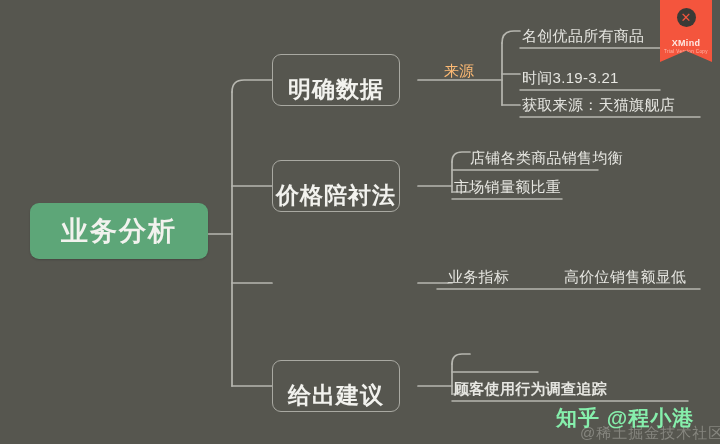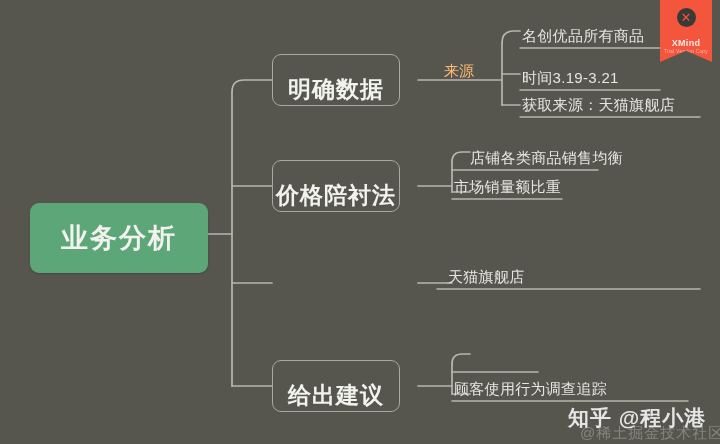--- a/index.html
+++ b/index.html
@@ -16,21 +16,21 @@
 
   
   .node{
     position:absolute;
     box-sizing:border-box;
     display:flex;align-items:center;justify-content:center;
     color:#f2f2ee;
     white-space:nowrap;
   }
   .root{
-    left:30px;top:203px;width:178px;height:70px;
+    left:30px;top:203px;width:178px;height:56px;
     background:#5da678;
     border-radius:9px;
     font-size:27px;font-weight:bold;
     letter-spacing:2px;
     box-shadow:0 1px 2px rgba(0,0,0,.18);
     justify-content:center;
   }
   .branch{
     width:128px;height:52px;
     border:1.6px solid #a9a9a2;
@@ -76,22 +76,22 @@
   }
   .xmind .nm{
     margin-top:11px;color:#ffe9e4;font-size:9px;font-weight:bold;letter-spacing:.3px;
   }
   .xmind .sub{
     margin-top:1px;color:#ffbdaf;font-size:4.5px;letter-spacing:.4px;
   }
 
   
   .wm-zhihu{
-    position:absolute;left:568px;top:404px;
-    color:#e5e5e5;font-size:21px;font-weight:bold;letter-spacing:1px;
+    position:absolute;left:556px;top:404px;
+    color:#86efac;font-size:21px;font-weight:bold;letter-spacing:1px;
     white-space:nowrap;
   }
   .wm-juejin{
     position:absolute;left:580px;top:424px;
     color:rgba(190,190,184,.45);font-size:15px;letter-spacing:1px;
     white-space:nowrap;
   }
 </style>
 </head>
 <body>
@@ -158,23 +158,24 @@
 
   <div class="edgelabel" style="left:444px;top:62px;">来源</div>
 
   <div class="leaf" style="left:522px;top:27px;text-align:center;">名创优品所有商品</div>
   <div class="leaf" style="left:522px;top:69px;text-align:right;">时间3.19-3.21</div>
   <div class="leaf" style="left:522px;top:96px;">获取来源：天猫旗舰店</div>
 
   <div class="leaf" style="left:454px;top:149px;margin-left:16px;">店铺各类商品销售均衡</div>
   <div class="leaf" style="left:454px;top:178px;">市场销量额比重</div>
 
-  <div class="leaf" style="left:448px;top:268px;">天猫旗舰店</div>
+  <div class="leaf" style="left:448px;top:268px;">业务指标</div>
+  <div class="leaf" style="left:564px;top:268px;">高价位销售额显低</div>
 
-  <div class="leaf" style="left:454px;top:380px;">顾客使用行为调查追踪</div>
+  <div class="leaf" style="left:454px;top:380px;font-weight:bold;">顾客使用行为调查追踪</div>
 
   <div class="xmind">
     <div class="disc">✕</div>
     <div class="nm">XMind</div>
     <div class="sub">Trial Version Copy</div>
   </div>
 
   <div class="wm-juejin">@稀土掘金技术社区</div>
   <div class="wm-zhihu">知乎 @程小港</div>
 

